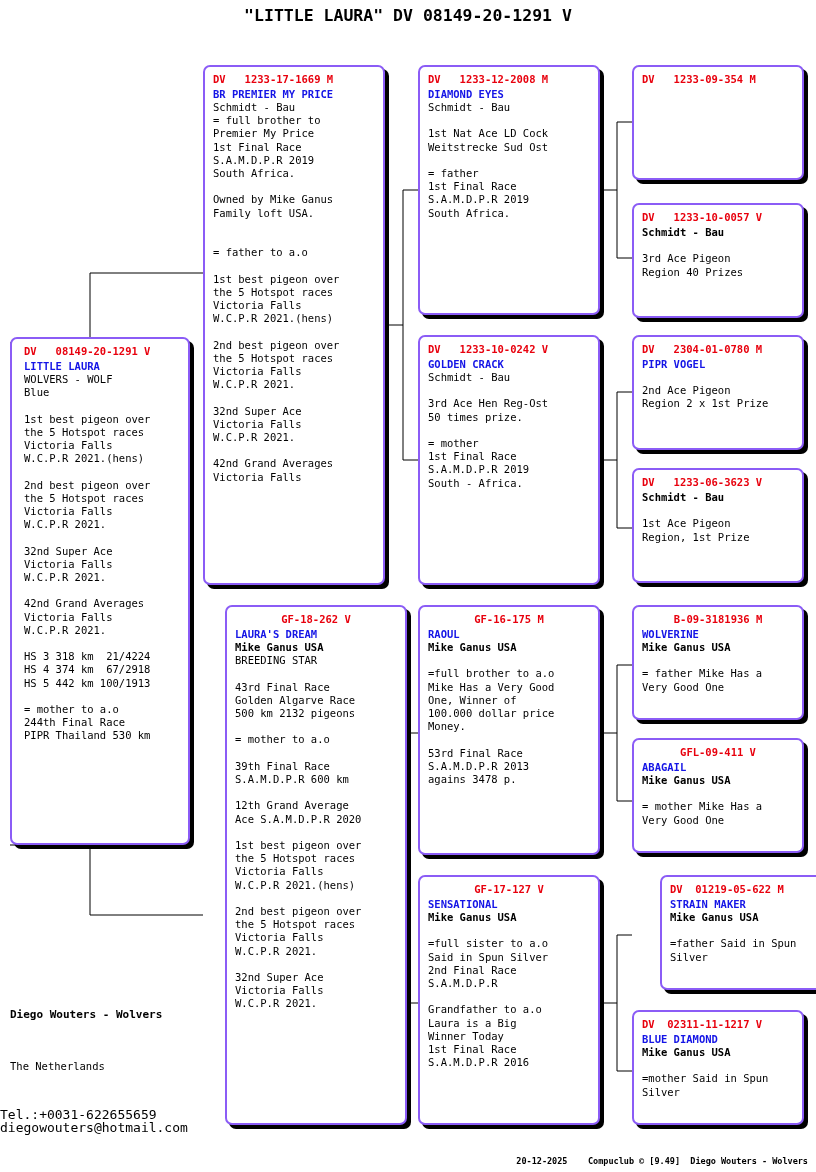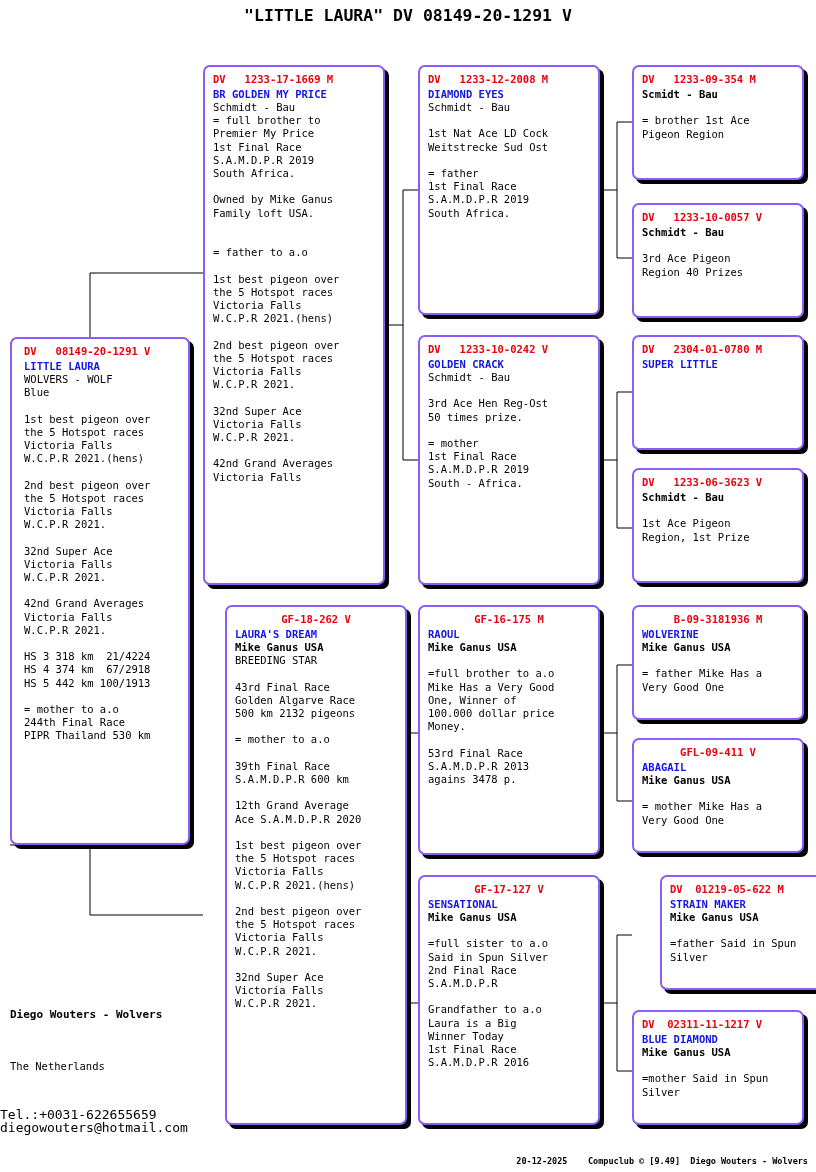--- a/index.html
+++ b/index.html
@@ -163,21 +163,21 @@
 HS 4 374 km  67/2918
 HS 5 442 km 100/1913
 
 = mother to a.o
 244th Final Race
 PIPR Thailand 530 km</div>
 </div>
 
 <div class="card" style="left:203px; top:65px; width:182px; height:520px;">
   <div class="ring">DV   1233-17-1669 M</div>
-  <div class="name">BR GOLDEN MY PRICE</div>
+  <div class="name">BR PREMIER MY PRICE</div>
   <div class="body">Schmidt - Bau
 = full brother to
 Premier My Price
 1st Final Race
 S.A.M.D.P.R 2019
 South Africa.
 
 Owned by Mike Ganus
 Family loft USA.
 
@@ -292,38 +292,37 @@
 Grandfather to a.o
 Laura is a Big
 Winner Today
 1st Final Race
 S.A.M.D.P.R 2016</div>
 </div>
 
 <div class="card" style="left:632px; top:65px; width:172px; height:115px;">
   <div class="ring">DV   1233-09-354 M</div>
   <div class="name"></div>
-  <div class="body"><b>Scmidt - Bau</b>
-
-= brother 1st Ace
-Pigeon Region</div>
 </div>
 
 <div class="card" style="left:632px; top:203px; width:172px; height:115px;">
   <div class="ring">DV   1233-10-0057 V</div>
   <div class="name"></div>
   <div class="body"><b>Schmidt - Bau</b>
 
 3rd Ace Pigeon
 Region 40 Prizes</div>
 </div>
 
 <div class="card" style="left:632px; top:335px; width:172px; height:115px;">
   <div class="ring">DV   2304-01-0780 M</div>
-  <div class="name">SUPER LITTLE</div>
+  <div class="name">PIPR VOGEL</div>
+  <div class="body">
+2nd Ace Pigeon
+Region 2 x 1st Prize</div>
 </div>
 
 <div class="card" style="left:632px; top:468px; width:172px; height:115px;">
   <div class="ring">DV   1233-06-3623 V</div>
   <div class="name"></div>
   <div class="body"><b>Schmidt - Bau</b>
 
 1st Ace Pigeon
 Region, 1st Prize</div>
 </div>

